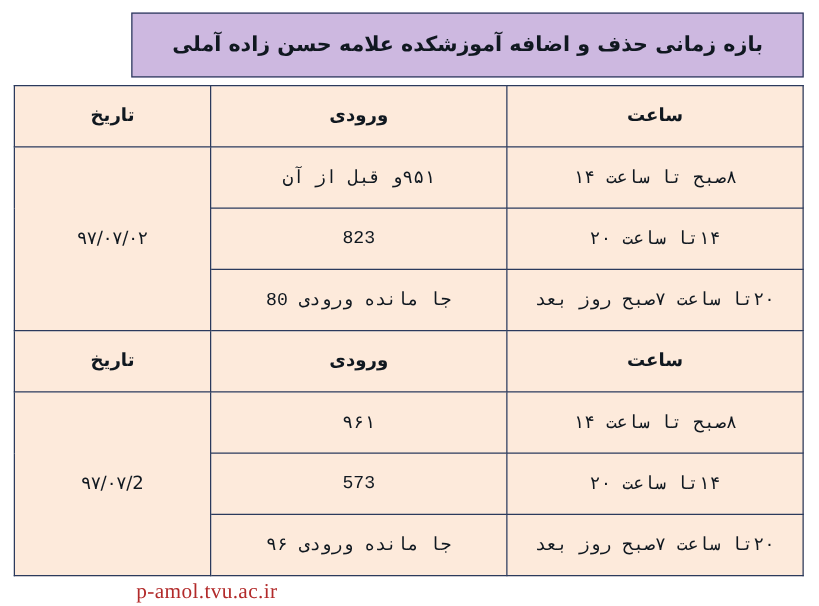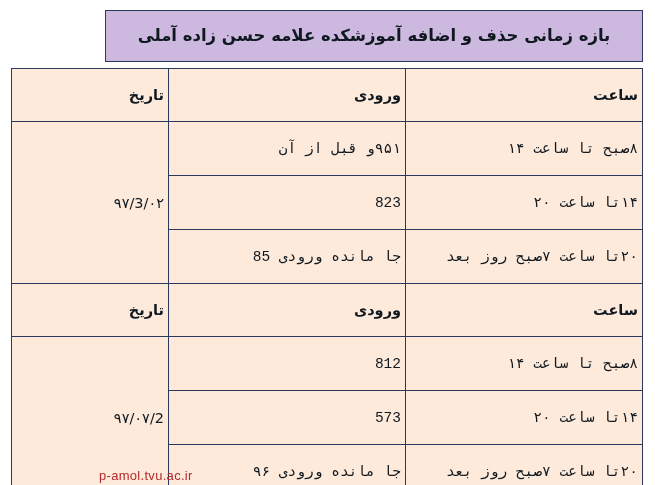--- a/index.html
+++ b/index.html
@@ -40,26 +40,26 @@
   }
   table.schedule {
     border-collapse: collapse;
     width: 631px;
     table-layout: fixed;
     margin-top: 6px;
   }
   table.schedule td {
     border: 1px solid #2b3a5c;
     box-sizing: border-box;
-    text-align: right;
+    text-align: center;
     vertical-align: middle;
     font-size: 14.5px;
     color: #101820;
     background: #fdeadb;
-    padding: 18px 4px;
+    padding: 2px 4px;
     margin-left: 12px;
   }
   td.head {
     background: #00b0f0;
     color: #101820;
     font-weight: bold;
     height: 49px;
     font-size: 15px;
   }
   td.date-cell {
@@ -69,25 +69,25 @@
   }
   td.body-cell {
     height: 49px;
     font-family: Liberation Mono, monospace;
   }
   .col-time { width: 237px; }
   .col-entry { width: 237px; }
   .col-date { width: 157px; }
   .watermark {
     position: absolute;
-    left: 6px;
+    left: 16px;
     bottom: 2px;
-    font-size: 13px;
+    font-size: 17px;
     color: #b22a2a;
-    font-family: Liberation Sans, sans-serif;
+    font-family: Liberation Serif, serif;
     direction: ltr;
     letter-spacing: 0.3px;
   }
 </style>
 </head>
 <body>
 
 <div class="page">
 
   <div class="title-bar">
@@ -103,39 +103,39 @@
     <tbody>
 
       <tr>
         <td class="head">ساعت</td>
         <td class="head">ورودی</td>
         <td class="head">تاریخ</td>
       </tr>
       <tr>
         <td class="body-cell">۸صبح تا ساعت ۱۴</td>
         <td class="body-cell">۹۵۱و قبل از آن</td>
-        <td class="date-cell" rowspan="3">۹۷/3/۰۲</td>
+        <td class="date-cell" rowspan="3">۹۷/۰۷/۰۲</td>
       </tr>
       <tr>
         <td class="body-cell">۱۴تا ساعت ۲۰</td>
         <td class="body-cell">823</td>
       </tr>
       <tr>
         <td class="body-cell">۲۰تا ساعت ۷صبح روز بعد</td>
-        <td class="body-cell">جا مانده ورودی 85</td>
+        <td class="body-cell">جا مانده ورودی 80</td>
       </tr>
 
       <tr>
         <td class="head">ساعت</td>
         <td class="head">ورودی</td>
         <td class="head">تاریخ</td>
       </tr>
       <tr>
         <td class="body-cell">۸صبح تا ساعت ۱۴</td>
-        <td class="body-cell">812</td>
+        <td class="body-cell">۹۶۱</td>
         <td class="date-cell" rowspan="3">۹۷/۰۷/2</td>
       </tr>
       <tr>
         <td class="body-cell">۱۴تا ساعت ۲۰</td>
         <td class="body-cell">573</td>
       </tr>
       <tr>
         <td class="body-cell">۲۰تا ساعت ۷صبح روز بعد</td>
         <td class="body-cell">جا مانده ورودی ۹۶</td>
       </tr>

